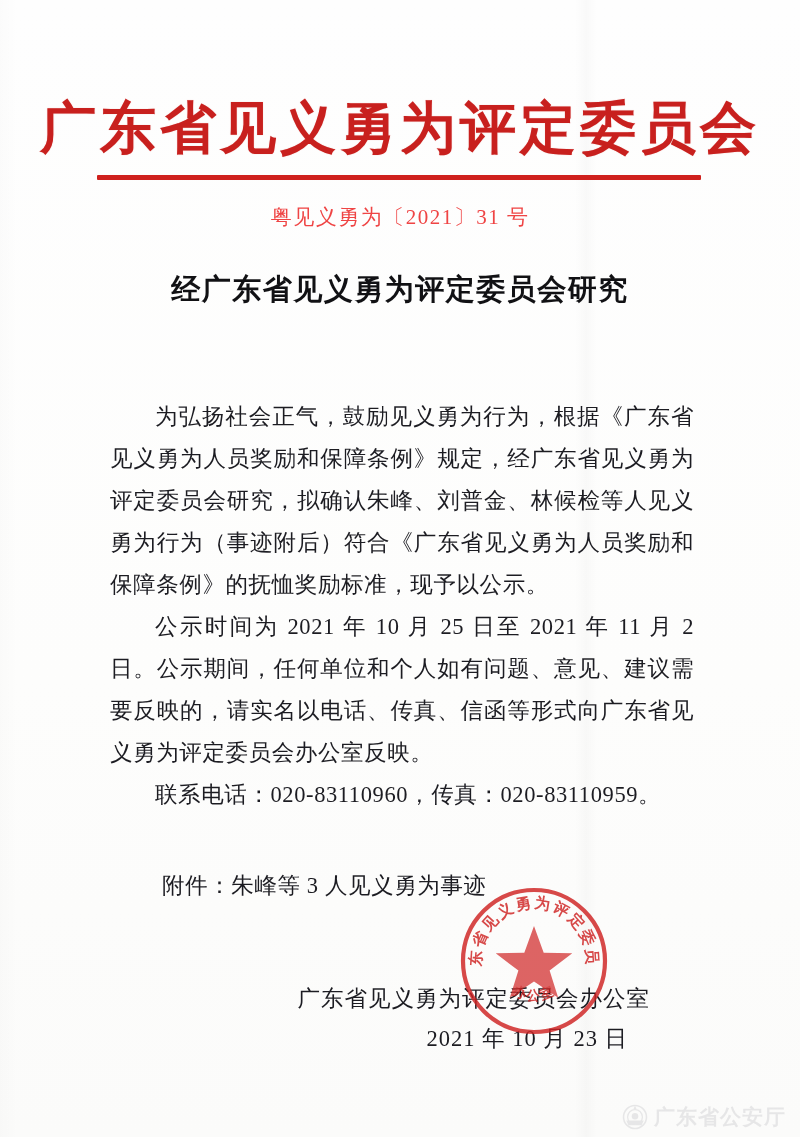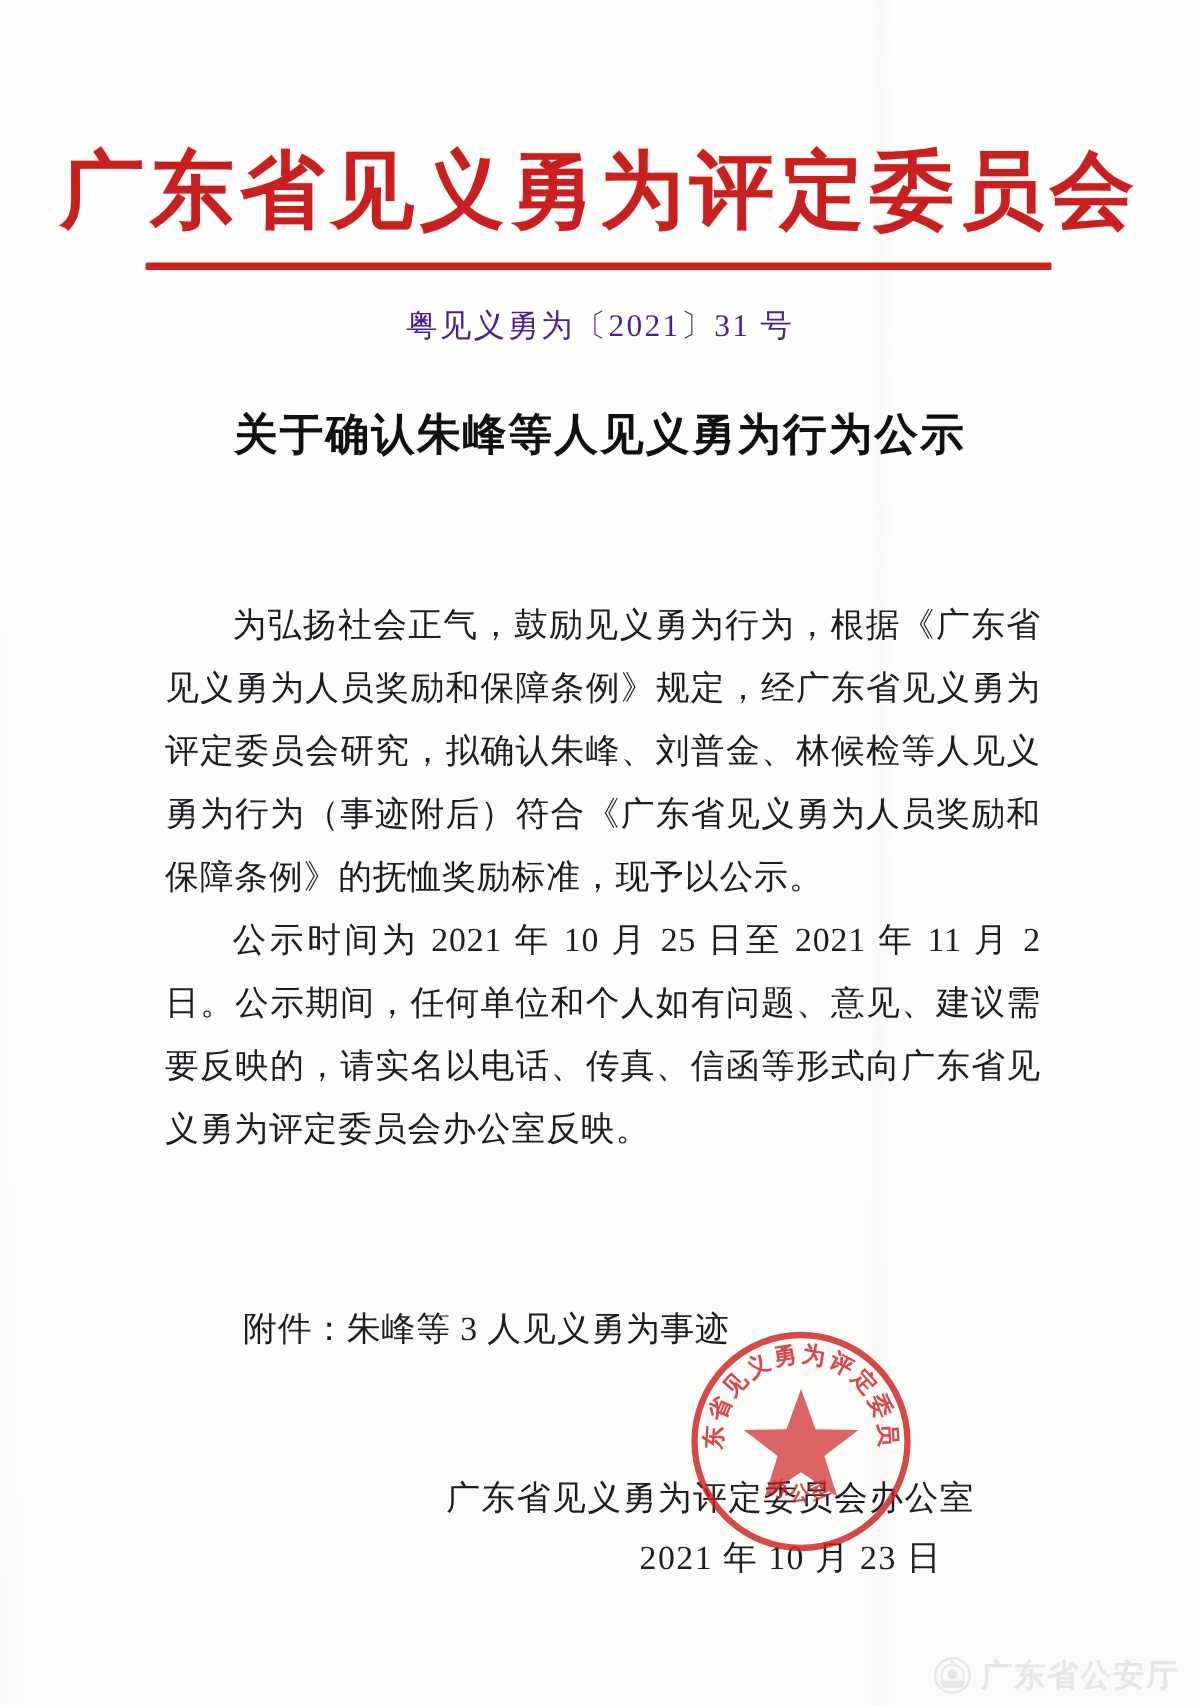--- a/index.html
+++ b/index.html
@@ -61,21 +61,21 @@
 
   
   .doc-number {
     position: absolute;
     top: 203px;
     left: 0;
     width: 800px;
     text-align: center;
     font-size: 21px;
     letter-spacing: 1.5px;
-    color: #4c1d95;
+    color: #ef4444;
     white-space: nowrap;
   }
 
   
   .doc-title {
     position: absolute;
     top: 270px;
     left: 0;
     width: 800px;
     text-align: center;
@@ -186,25 +186,26 @@
 <div class="paper"></div>
 
 <div class="doc">
 
   <div class="header-title">广东省见义勇为评定委员会</div>
 
   <div class="header-rule"></div>
 
   <div class="doc-number">粤见义勇为〔2021〕31 号</div>
 
-  <div class="doc-title">关于确认朱峰等人见义勇为行为公示</div>
+  <div class="doc-title">经广东省见义勇为评定委员会研究</div>
 
   <div class="body-block">
     <p class="para indent">为弘扬社会正气，鼓励见义勇为行为，根据《广东省见义勇为人员奖励和保障条例》规定，经广东省见义勇为评定委员会研究，拟确认朱峰、刘普金、林候检等人见义勇为行为（事迹附后）符合《广东省见义勇为人员奖励和保障条例》的抚恤奖励标准，现予以公示。</p>
     <p class="para indent">公示时间为 2021 年 10 月 25 日至 2021 年 11 月 2 日。公示期间，任何单位和个人如有问题、意见、建议需要反映的，请实名以电话、传真、信函等形式向广东省见义勇为评定委员会办公室反映。</p>
+    <p class="para indent">联系电话：020-83110960，传真：020-83110959。</p>
   </div>
 
   <div class="attach-block">
     <p class="attach">附件：朱峰等 3 人见义勇为事迹</p>
   </div>
 
   <div class="sign-block">
     <div class="sign-org">广东省见义勇为评定委员会办公室</div>
     <div class="sign-date">2021 年 10 月 23 日</div>
   </div>

